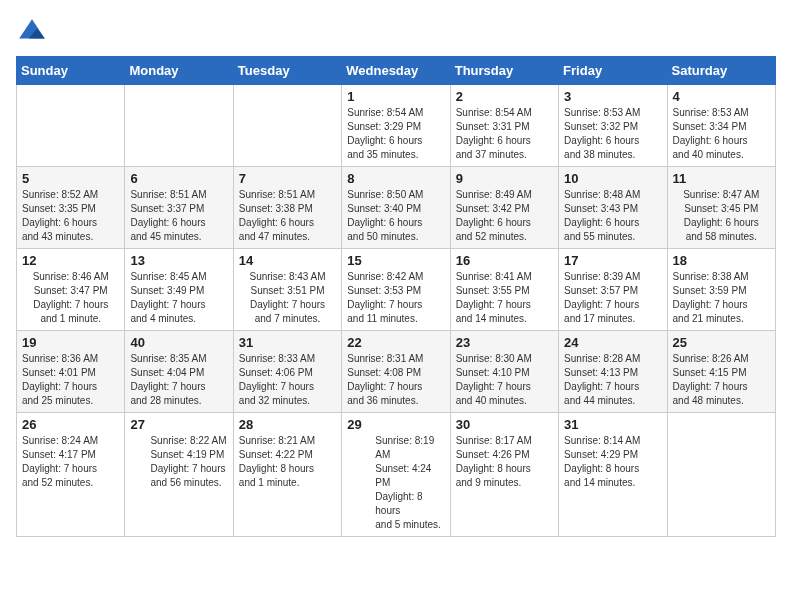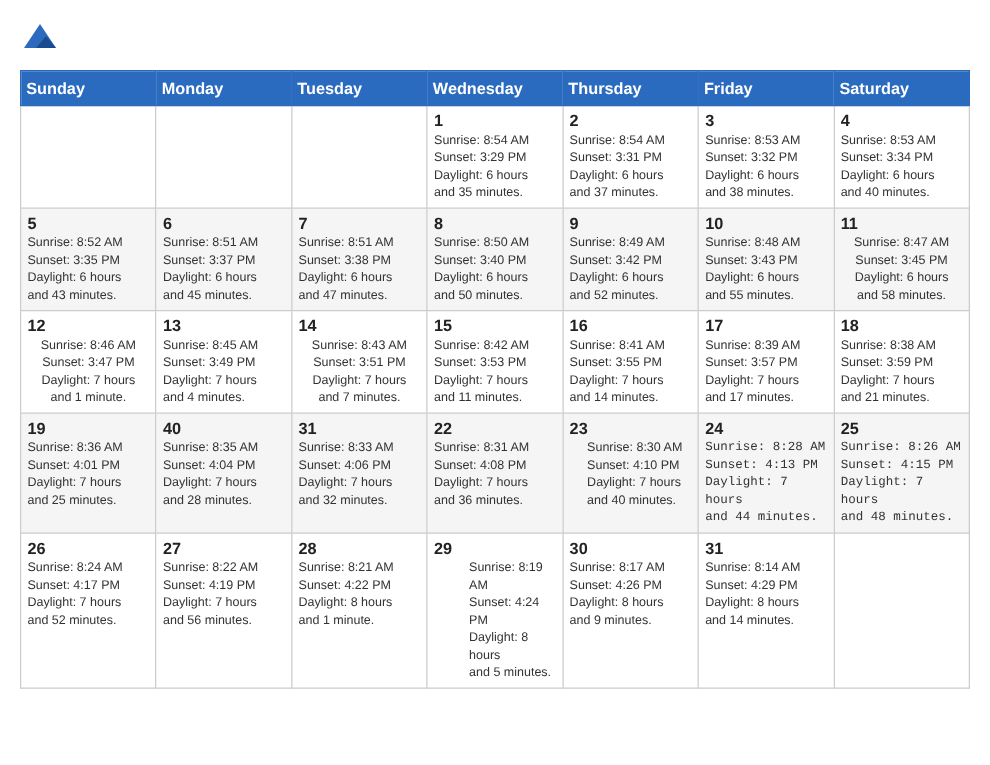--- a/index.html
+++ b/index.html
@@ -285,51 +285,51 @@
         </td>
         <td>
           <span class="day-number">22</span>
           <div class="day-info" style="white-space: pre-line;">Sunrise: 8:31 AM
 Sunset: 4:08 PM
 Daylight: 7 hours
 and 36 minutes.</div>
         </td>
         <td>
           <span class="day-number">23</span>
-          <div class="day-info" style="white-space: pre-line; margin-left: 14px;">Sunrise: 8:30 AM
+          <div class="day-info" style="white-space: pre-line;">Sunrise: 8:30 AM
 Sunset: 4:10 PM
 Daylight: 7 hours
 and 40 minutes.</div>
         </td>
         <td>
           <span class="day-number">24</span>
-          <div class="day-info" style="white-space: pre-line; font-family: Liberation Mono, monospace;">Sunrise: 8:28 AM
+          <div class="day-info" style="white-space: pre-line;">Sunrise: 8:28 AM
 Sunset: 4:13 PM
 Daylight: 7 hours
 and 44 minutes.</div>
         </td>
         <td>
           <span class="day-number">25</span>
-          <div class="day-info" style="white-space: pre-line; font-family: Liberation Mono, monospace;">Sunrise: 8:26 AM
+          <div class="day-info" style="white-space: pre-line;">Sunrise: 8:26 AM
 Sunset: 4:15 PM
 Daylight: 7 hours
 and 48 minutes.</div>
         </td>
       </tr>
       <tr>
         <td>
           <span class="day-number">26</span>
           <div class="day-info" style="white-space: pre-line;">Sunrise: 8:24 AM
 Sunset: 4:17 PM
 Daylight: 7 hours
 and 52 minutes.</div>
         </td>
         <td>
           <span class="day-number">27</span>
-          <div class="day-info" style="white-space: pre-line;">Sunrise: 8:22 AM
+          <div class="day-info" style="white-space: pre-line; margin-left: 20px;">Sunrise: 8:22 AM
 Sunset: 4:19 PM
 Daylight: 7 hours
 and 56 minutes.</div>
         </td>
         <td>
           <span class="day-number">28</span>
           <div class="day-info" style="white-space: pre-line;">Sunrise: 8:21 AM
 Sunset: 4:22 PM
 Daylight: 8 hours
 and 1 minute.</div>

